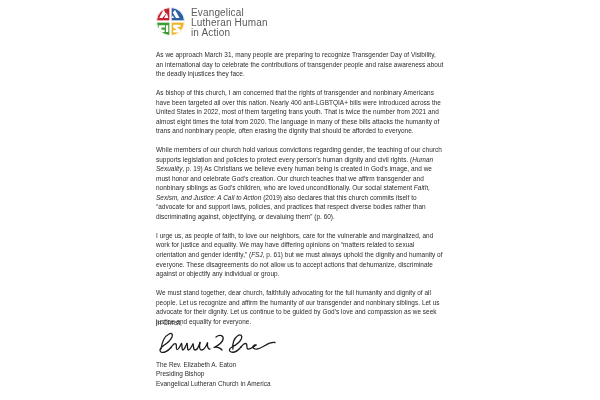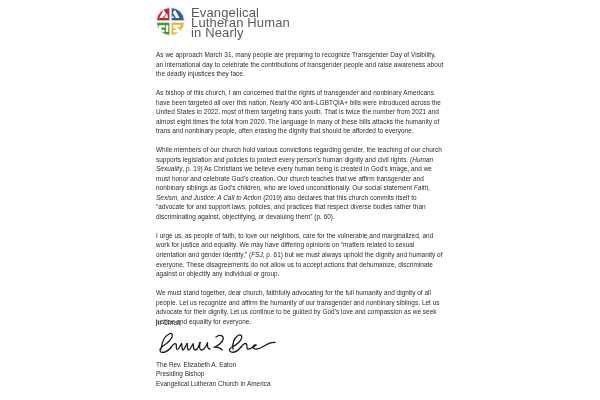--- a/index.html
+++ b/index.html
@@ -37,21 +37,21 @@
 
   .logo-mark {
     width: 29px;
     height: 29px;
     flex: 0 0 29px;
     display: block;
   }
 
   .logo-wordmark {
     font-family: "Liberation Sans", sans-serif;
-    font-size: 13px;
+    font-size: 10px;
     line-height: 10.2px;
     color: #5b5b5f;
     letter-spacing: 0.15px;
     padding-top: 0.5px;
     white-space: nowrap;
   }
   .logo-wordmark div { display: block; }
 
   
   .letter-body {
@@ -128,21 +128,21 @@
         <polygon points="37,19 40,24 34,24" fill="#ffffff"></polygon>
         <polygon points="6,40 20,40 20,45 12,45 12,50 19,50 19,55 6,55" fill="#ffffff"></polygon>
         <polygon points="22,40 27,40 27,55 22,55" fill="#ffffff"></polygon>
         <polygon points="38,39 54,39 54,44 46,44 54,50 54,56 38,56 38,51 46,51 38,45" fill="#ffffff"></polygon>
       </g>
       <circle cx="32" cy="32" r="31" fill="none" stroke="#ffffff" stroke-width="2"></circle>
     </svg>
     <div class="logo-wordmark">
       <div>Evangelical</div>
       <div>Lutheran Human</div>
-      <div>in Nearly</div>
+      <div>in Action</div>
     </div>
   </div>
 
   <div class="letter-body">
     <p class="para">As we approach March 31, many people are preparing to recognize Transgender Day of Visibility, an international day to celebrate the contributions of transgender people and raise awareness about the deadly injustices they face.</p>
     <p class="para">As bishop of this church, I am concerned that the rights of transgender and nonbinary Americans have been targeted all over this nation. Nearly 400 anti-LGBTQIA+ bills were introduced across the United States in 2022, most of them targeting trans youth. That is twice the number from 2021 and almost eight times the total from 2020. The language in many of these bills attacks the humanity of trans and nonbinary people, often erasing the dignity that should be afforded to everyone.</p>
     <p class="para">While members of our church hold various convictions regarding gender, the teaching of our church supports legislation and policies to protect every person’s human dignity and civil rights. (<em>Human Sexuality</em>, p. 19) As Christians we believe every human being is created in God’s image, and we must honor and celebrate God’s creation. Our church teaches that we affirm transgender and nonbinary siblings as God’s children, who are loved unconditionally. Our social statement <em>Faith, Sexism, and Justice: A Call to Action</em> (2019) also declares that this church commits itself to “advocate for and support laws, policies, and practices that respect diverse bodies rather than discriminating against, objectifying, or devaluing them” (p. 60).</p>
     <p class="para">I urge us, as people of faith, to love our neighbors, care for the vulnerable and marginalized, and work for justice and equality. We may have differing opinions on “matters related to sexual orientation and gender identity,” (<em>FSJ</em>, p. 61) but we must always uphold the dignity and humanity of everyone. These disagreements do not allow us to accept actions that dehumanize, discriminate against or objectify any individual or group.</p>
     <p class="para">We must stand together, dear church, faithfully advocating for the full humanity and dignity of all people. Let us recognize and affirm the humanity of our transgender and nonbinary siblings. Let us advocate for their dignity. Let us continue to be guided by God’s love and compassion as we seek justice and equality for everyone.</p>
   </div>

